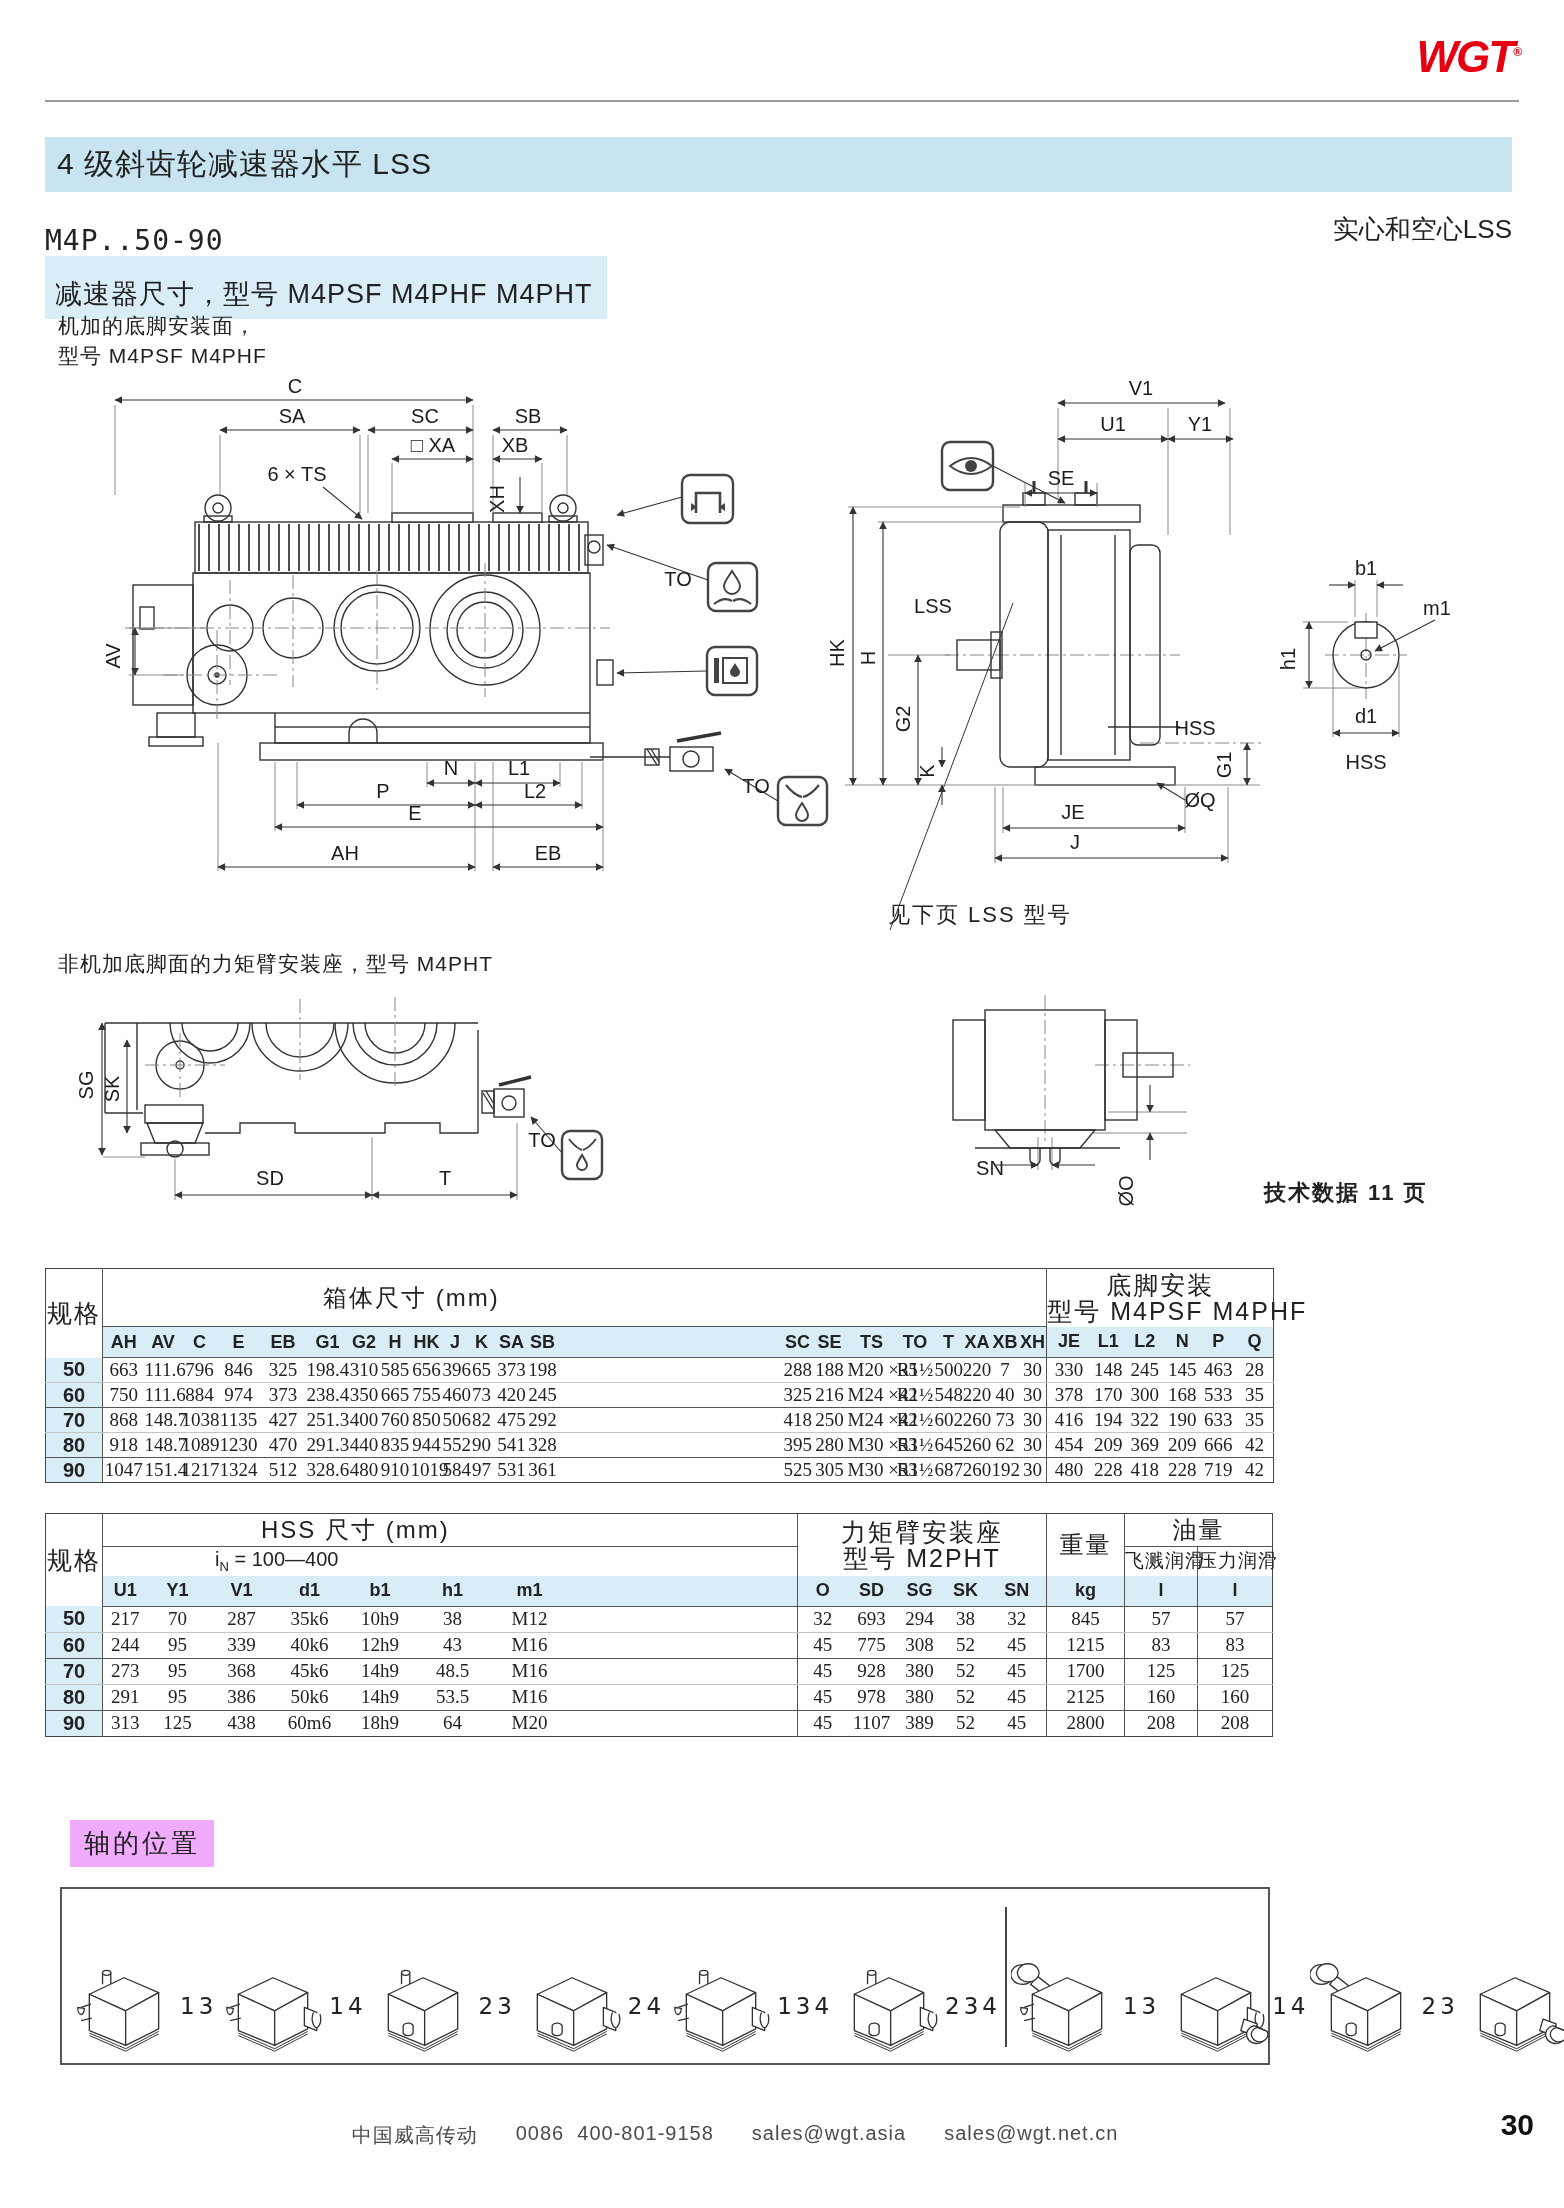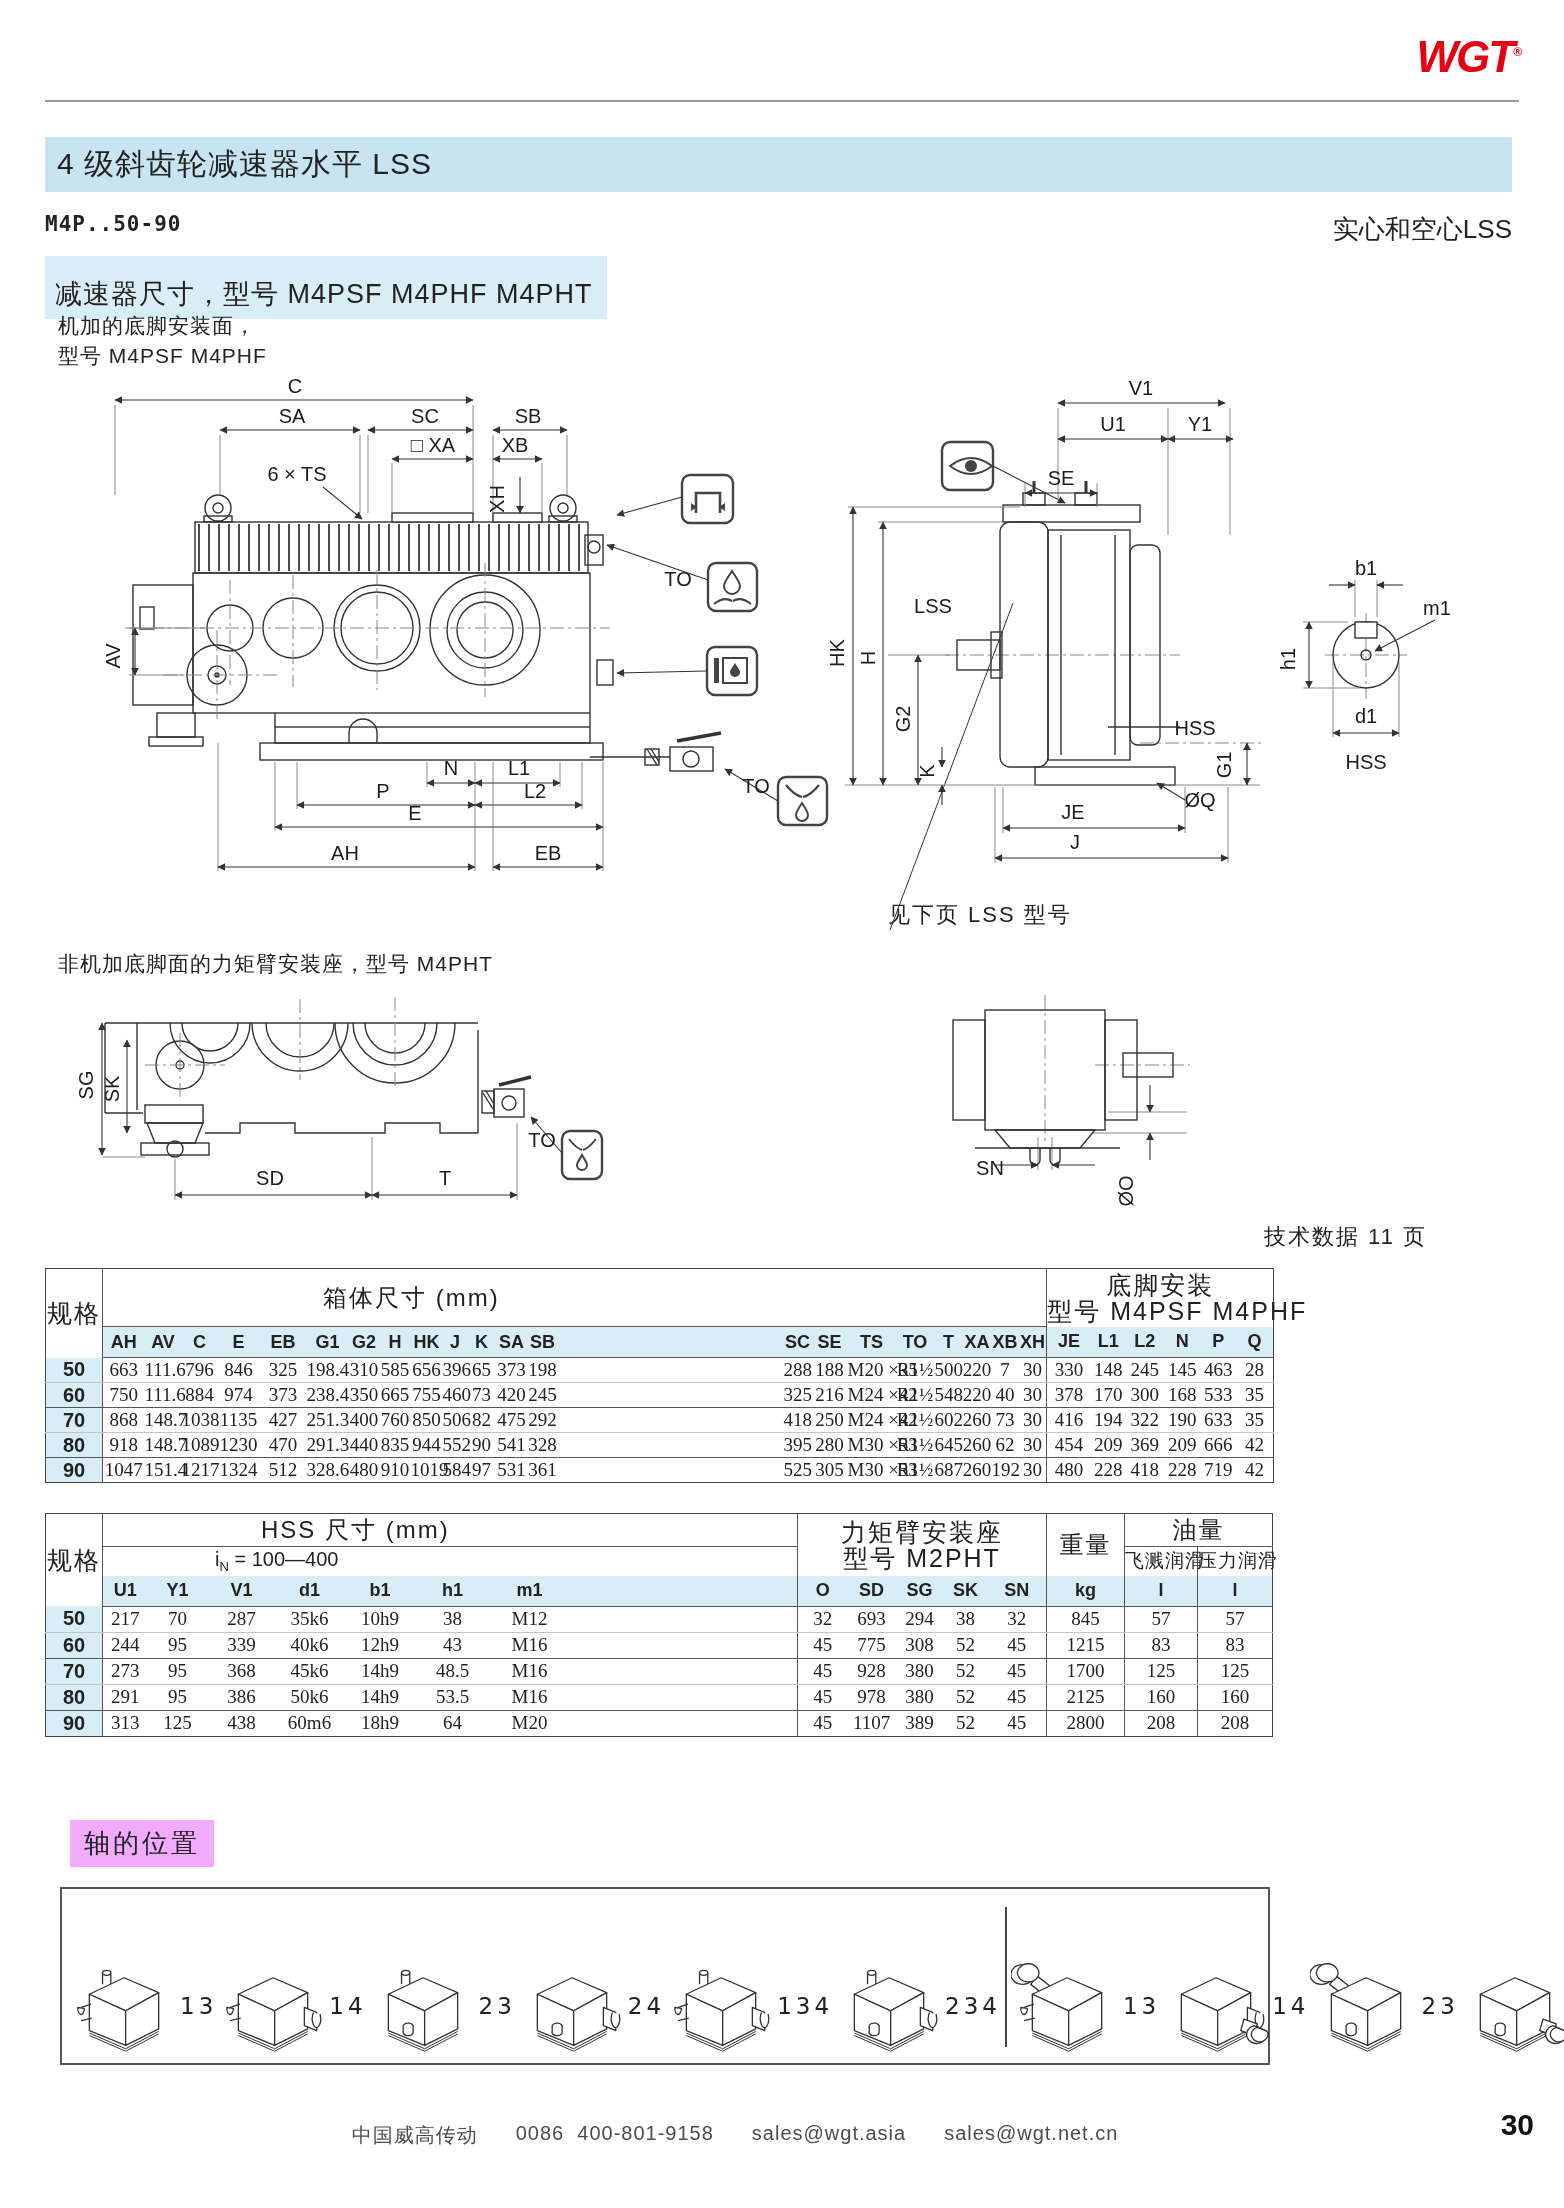--- a/index.html
+++ b/index.html
@@ -7,29 +7,29 @@
        font-family:"Liberation Sans","DejaVu Sans",sans-serif;color:#222;overflow:hidden;}
   .abs{position:absolute;}
   
   #logo{right:42px;top:32px;font-size:44px;font-weight:900;font-style:italic;
         color:#e60011;letter-spacing:-2px;font-family:"Liberation Sans",sans-serif;}
   #logo sup{font-size:12px;font-style:normal;letter-spacing:0;}
   #top-rule{left:45px;top:100px;width:1474px;height:0;border-top:2px solid #9a9a9a;}
   #title-bar{left:45px;top:137px;width:1467px;height:55px;background:#c7e4f0;
              display:flex;align-items:center;}
   #title-bar span{font-size:30px;padding-left:12px;letter-spacing:1px;}
-  #model-range{left:45px;top:212px;font-family:"DejaVu Sans Mono","Liberation Mono",monospace;
-               font-size:21px;font-weight:700;letter-spacing:1px;}
+  #model-range{left:45px;top:224px;font-family:"DejaVu Sans Mono","Liberation Mono",monospace;
+               font-size:28px;font-weight:400;letter-spacing:1px;}
   #solid-hollow{right:52px;top:212px;font-size:26px;}
   #dim-title{left:45px;top:256px;background:#d9edf6;padding:20px 14px 7px 10px;font-size:27px;letter-spacing:1px;}
   .note{left:58px;font-size:21px;letter-spacing:1px;}
   #note1{top:312px;} #note2{top:342px;}
   #see-next{left:888px;top:900px;font-size:22px;letter-spacing:2px;}
   #caption2{left:58px;top:950px;font-size:21px;letter-spacing:1px;}
-  #tech-note{left:1264px;top:1222px;font-size:22px;letter-spacing:2px;}
+  #tech-note{left:1264px;top:1178px;font-size:22px;letter-spacing:2px;font-weight:bold;}
   
   svg{display:block;}
   .lbl{font:20px "Liberation Sans","DejaVu Sans",sans-serif;fill:#1c1c1c;text-anchor:middle;}
   
   table{border-collapse:collapse;table-layout:fixed;}
   .dtable{position:absolute;left:45px;width:1228px;border:1.6px solid #444;}
   #table1{top:1268px;} #table2{top:1513px;}
   .dtable th,.dtable td{padding:0;text-align:center;font-weight:normal;overflow:visible;white-space:nowrap;}
   .dtable td,.dtable tbody th{font-family:"Liberation Serif","DejaVu Serif",serif;font-size:19px;}
   .dtable thead .unit{font-family:"Liberation Sans",sans-serif;font-size:18px;font-weight:700;

